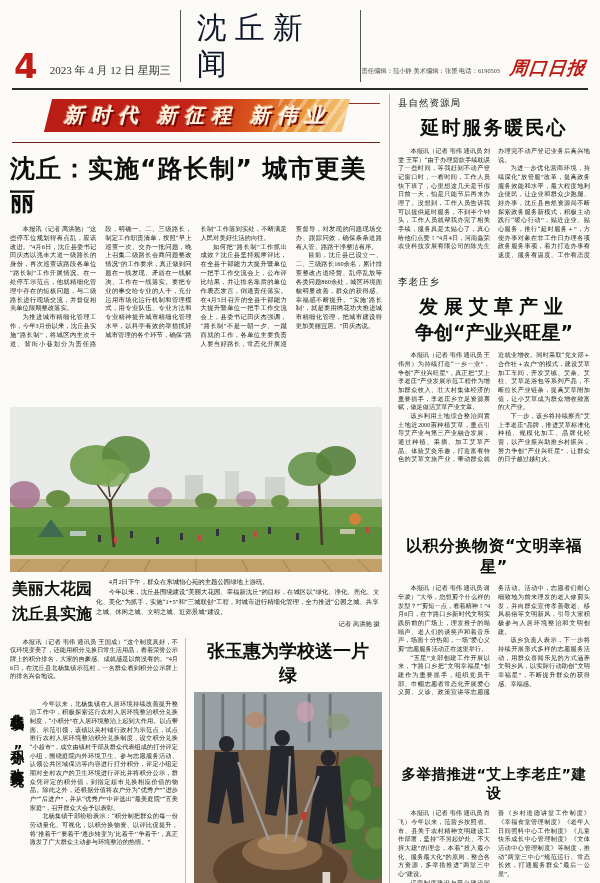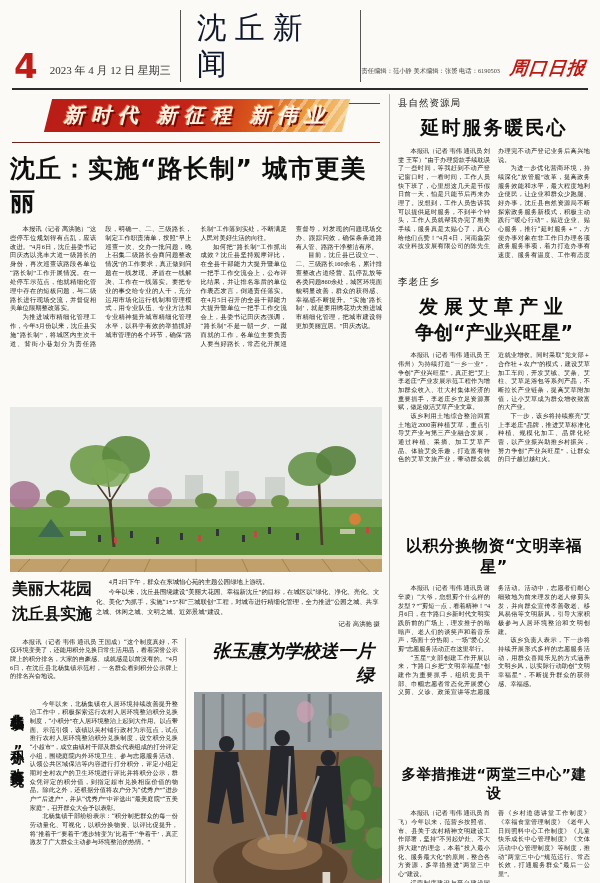--- a/index.html
+++ b/index.html
@@ -50,21 +50,21 @@
   .cap-credit{text-align:right;margin-top:2px;}
   
   .bottom{display:flex;margin-top:2px;}
   .bl{width:168px;border-right:1px solid #c4c0b8;padding-right:7px;}
   .bm{flex:1;padding-left:8px;}
   .bl .lead-p{font-size:6.2px;line-height:1.4;text-align:justify;height:60px;overflow:hidden;}
   .bl-mid{display:flex;gap:5px;height:232px;overflow:hidden;margin-top:2px;}
   .vhead{writing-mode:vertical-rl;text-orientation:upright;font-family:"DejaVu Sans",sans-serif;font-weight:900;
          font-size:13.5px;line-height:1.1;letter-spacing:1px;color:#0d0d0d;padding-top:3px;}
   .bl-mid .txtflow{flex:1;font-size:6.2px;line-height:1.4;text-align:justify;overflow:hidden;}
-  .bm-hl{text-align:right;font-family:"DejaVu Sans",sans-serif;font-weight:900;font-size:18px;margin:1px 8px 5px;color:#0d0d0d;font-style:italic;}
+  .bm-hl{text-align:center;font-family:"DejaVu Sans",sans-serif;font-weight:900;font-size:18px;margin:1px 8px 5px;color:#0d0d0d;}
   .plant{height:216px;}
   .bm-body{height:98px;overflow:hidden;column-count:3;column-gap:6px;font-size:5.9px;line-height:1.36;
            text-align:justify;margin-top:4px;}
   .bm-body p{margin:0;text-indent:2em;}
   
   .sart{margin-bottom:13px;}
   .kicker{font-size:9.5px;color:#161616;margin:3px 0 5px;letter-spacing:1px;}
   .shl{text-align:center;font-family:"DejaVu Sans",sans-serif;font-weight:900;color:#0c0c0c;margin:0 0 6px;}
   .shl.l1{font-size:19px;letter-spacing:2px;}
   .shl.two{font-size:19px;line-height:1.35;}
@@ -286,21 +286,21 @@
       <div class="sart">
         <h3 class="shl l3">以积分换物资“文明幸福星”</h3>
         <div class="sbody h-c">
             <p>本报讯（记者 韦伟 通讯员 谢辛凌）“大爷，您想剪个什么样的发型？”“剪短一点，看着精神！”4月6日，在卞路口乡新时代文明实践所前的广场上，理发推子的嗡嗡声、老人们的谈笑声和着音乐声，场面十分热闹，一场“爱心义剪”志愿服务活动正在这里举行。</p>
             <p>“五星”支部创建工作开展以来，卞路口乡把“文明幸福星”创建作为重要抓手，组织党员干部、巾帼志愿者常态化开展爱心义剪、义诊、政策宣讲等志愿服务活动。活动中，志愿者们耐心细致地为前来理发的老人修剪头发，并向群众宣传孝善敬老、移风易俗等文明新风，引导大家积极参与人居环境整治和文明创建。</p>
             <p>该乡负责人表示，下一步将持续开展形式多样的志愿服务活动，用群众喜闻乐见的方式涵养文明乡风，以实际行动助创“文明幸福星”，不断提升群众的获得感、幸福感。</p>
           </div>
       </div>
 
       <div class="sart">
-        <h3 class="shl l4">多举措推进“两堂三中心”建设</h3>
+        <h3 class="shl l4">多举措推进“艾上李老庄”建设</h3>
         <div class="sbody h-d">
             <p>本报讯（记者 韦伟 通讯员 肖飞）今年以来，范营乡按照省、市、县关于农村精神文明建设工作部署，坚持“不另起炉灶、不大拆大建”的理念，本着“投入最小化、服务最大化”的原则，整合各方资源，多举措推进“两堂三中心”建设。</p>
             <p>运营制度建设与平台建设同步推进，结合村规民约，制定完善《乡村道德讲堂工作制度》《幸福食堂管理制度》《老年人日间照料中心工作制度》《儿童快乐成长中心管理制度》《文体活动中心管理制度》等制度，推动“两堂三中心”规范运行、常态长效，打通服务群众“最后一公里”。</p>
           </div>
       </div>
 
     </div>
   </div>
 </div>
 

